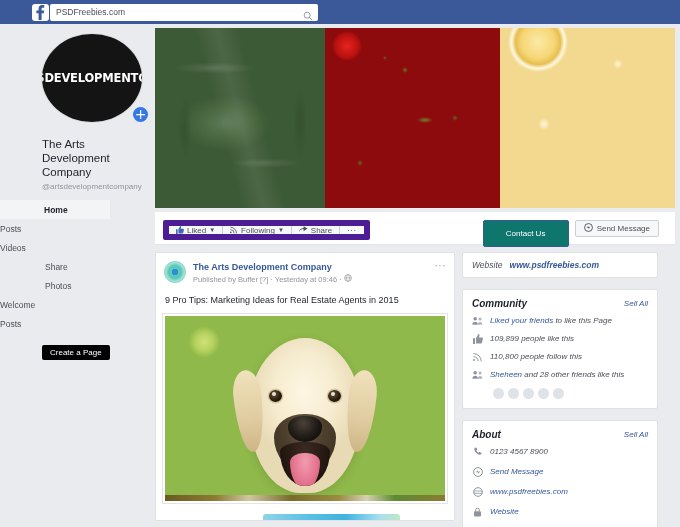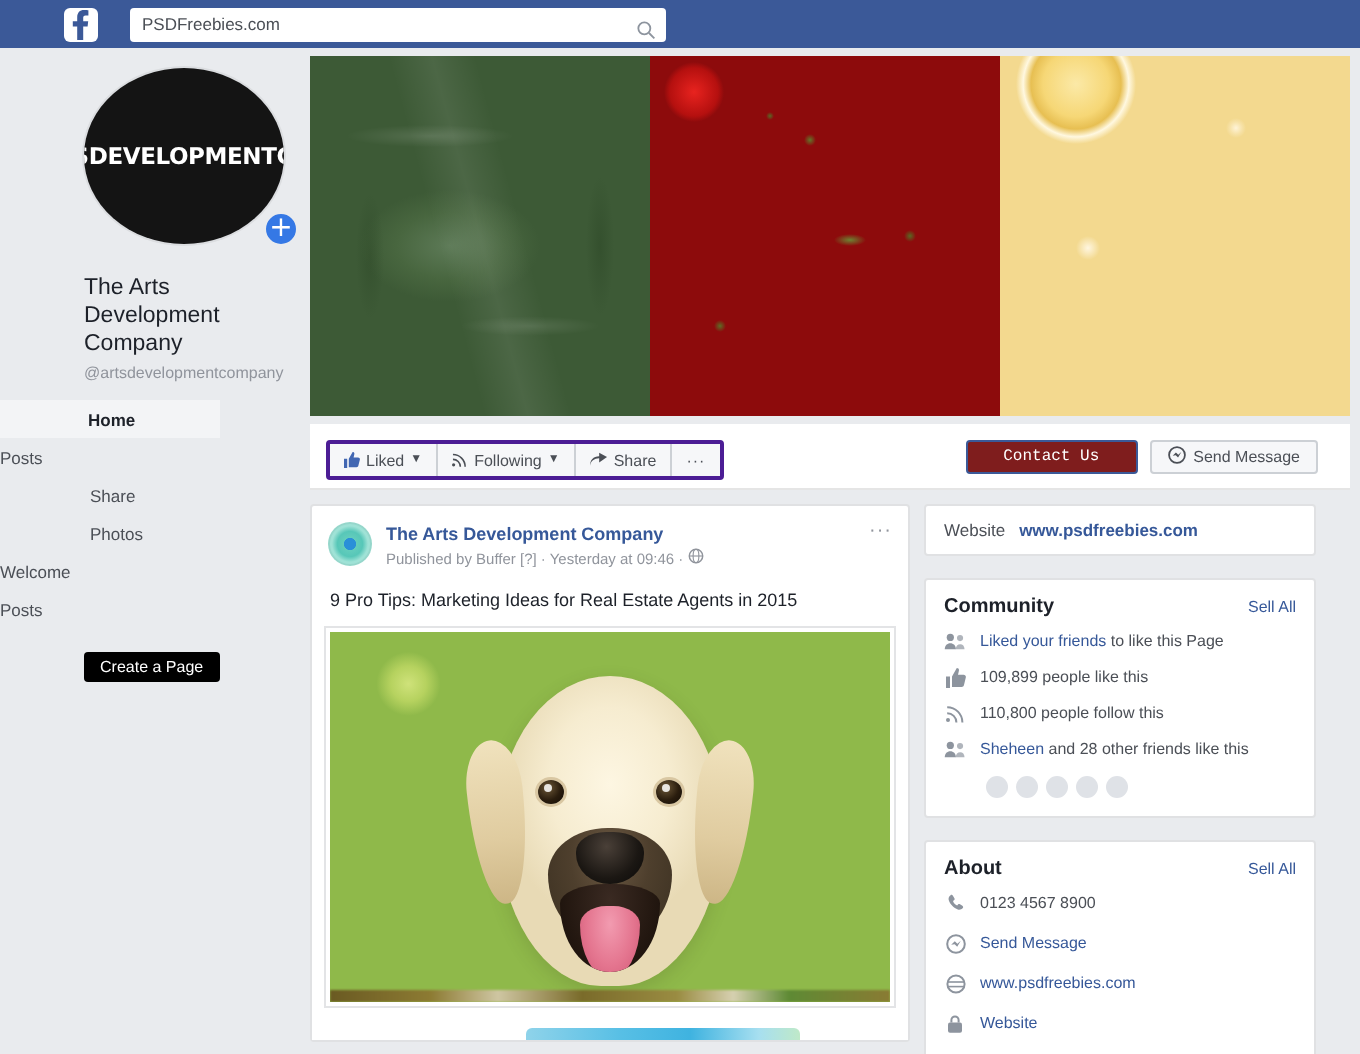--- a/index.html
+++ b/index.html
@@ -21,21 +21,21 @@
   .fb-logo {
     width: 17px; height: 17px;
     margin-left: 32px;
     background: #fff;
     border-radius: 3px;
     position: relative;
     flex: 0 0 auto;
   }
   .fb-logo svg { position: absolute; left: 3px; top: 1px; }
   .searchwrap {
-    margin-left: 16px;
+    margin-left: 1px;
     width: 268px; height: 17px;
     background: #fff;
     border-radius: 2px;
     display: flex; align-items: center;
     position: relative;
   }
   .searchwrap input {
     border: 0; outline: 0;
     height: 15px;
     width: 240px;
@@ -218,21 +218,21 @@
     position: absolute;
     left: 155px; top: 212px;
     width: 520px; height: 33px;
     background: #fff;
     border-bottom: 1px solid #e5e5e5;
   }
   .btngroup {
     position: absolute;
     left: 8px; top: 8px;
     display: flex;
-    border: 2px solid #4c1d95;
+    border: 6px solid #4c1d95;
     border-radius: 2px;
     background: #f97316;
     height: 20px;
     overflow: hidden;
   }
   .gbtn {
     display: flex; align-items: center;
     gap: 3px;
     padding: 0 7px;
     font-size: 8px;
@@ -247,28 +247,28 @@
   .gbtn .caret { font-size: 6px; color: #4b4f56; }
   .gbtn svg { display: block; }
   .dots-btn { padding: 0 7px; letter-spacing: .5px; }
 
   .rightbtns {
     position: absolute;
     right: 16px; top: 8px;
     display: flex; gap: 6px;
   }
   .btn-primary {
-    background: #7f1d1d;
+    background: #0f766e;
     border: 1px solid #3b5998;
     color: #fff;
-    height: 17px;
+    height: 27px;
     min-width: 86px;
     border-radius: 2px;
     font-size: 8px;
-    font-family: Liberation Mono, monospace;
+    font-family: Liberation Sans, sans-serif;
     cursor: pointer;
   }
   .btn-white {
     background: #f6f7f9;
     border: 1px solid #ccd0d5;
     color: #4b4f56;
     height: 17px;
     border-radius: 2px;
     font-size: 8px;
     padding: 0 8px;
@@ -445,20 +445,21 @@
   .rightcol {
     position: absolute;
     left: 462px; top: 252px;
     width: 196px;
   }
   .card {
     background: #fff;
     border: 1px solid #e0e1e3;
     border-radius: 2px;
     margin-bottom: 11px;
+    font-style: italic;
   }
   .website-row {
     padding: 7px 9px;
     font-size: 8.5px;
     display: flex; gap: 7px;
     align-items: baseline;
   }
   .website-row .lbl { color: #4b4f56; }
   .website-row .lnk { color: #365899; font-weight: bold; }
   .card-head {
@@ -533,20 +534,21 @@
     </div>
     <div class="plus-badge">+</div>
   </div>
 
   <div class="page-name">The Arts Development Company</div>
   <div class="page-handle">@artsdevelopmentcompany</div>
 
   <div class="navlist">
     <div class="navitem active">Home</div>
     <div class="navitem">Posts</div>
+    <div class="navitem">Videos</div>
     <div class="navitem indent">Share</div>
     <div class="navitem indent">Photos</div>
     <div class="navitem">Welcome</div>
     <div class="navitem">Posts</div>
   </div>
 
   <button class="create-page-btn">Create a Page</button>
 </div>
 
 <div class="cover">

